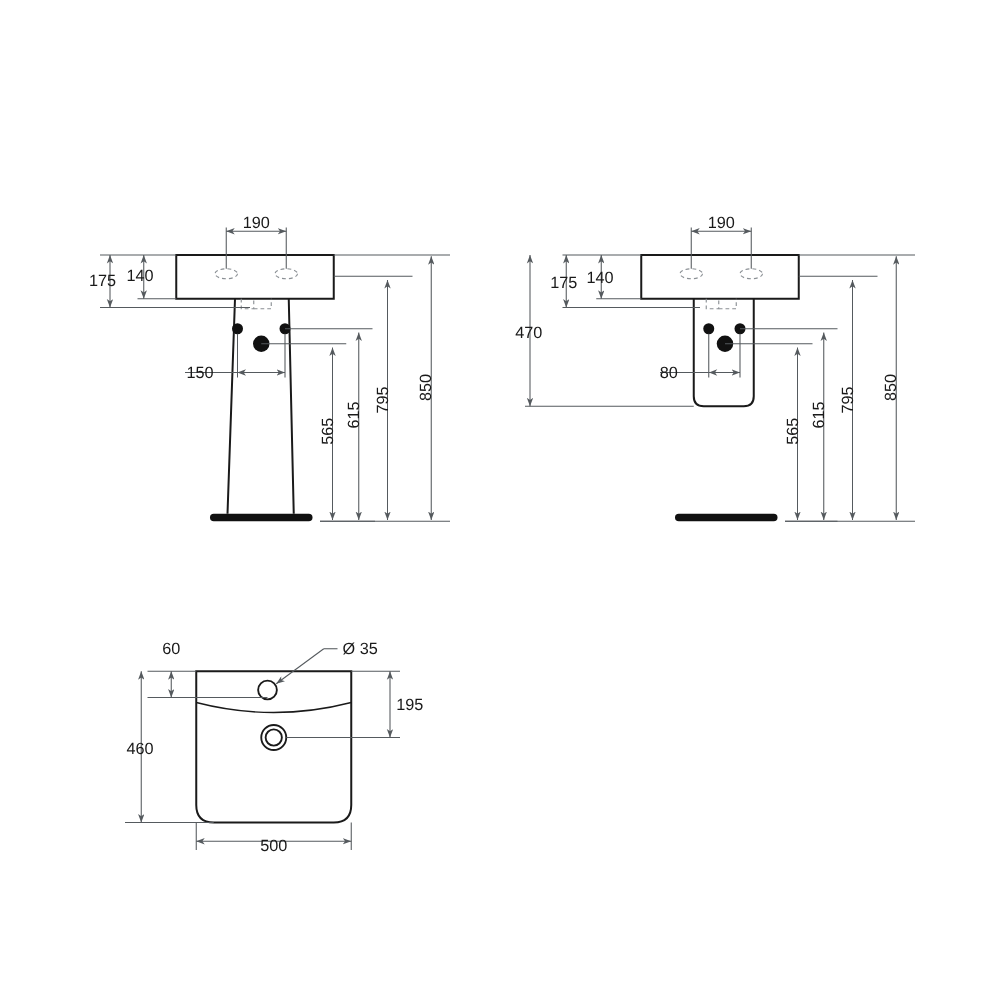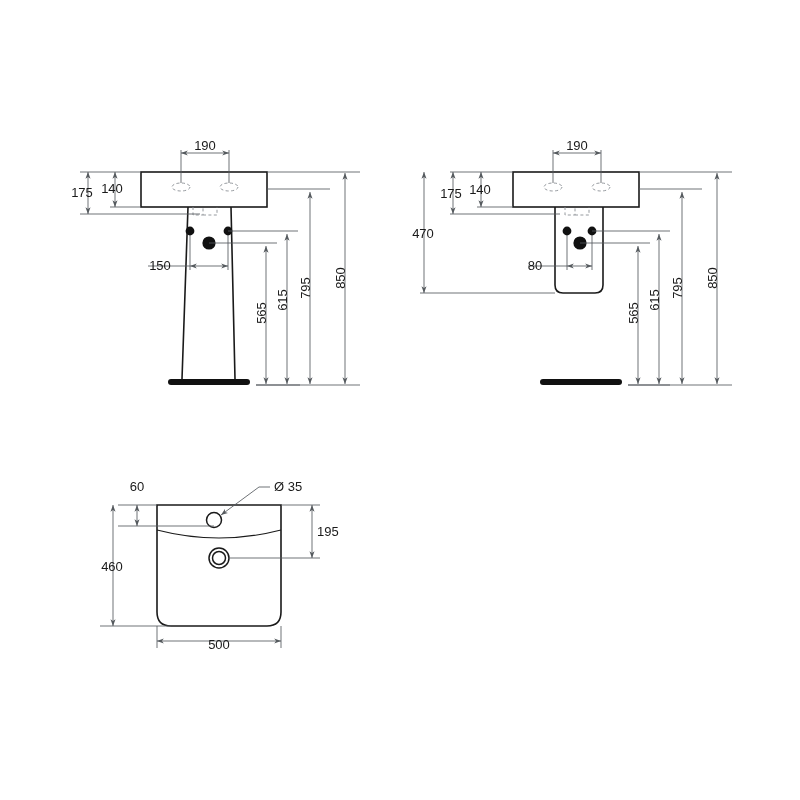--- a/index.html
+++ b/index.html
@@ -11,20 +11,21 @@
     width: 800px;
     height: 800px;
     font-family: "Liberation Sans", sans-serif;
     overflow: hidden;
   }
   #sheet {
     position: relative;
     width: 800px;
     height: 633px;
     background: #ffffff;
+    margin-top: 32px;
   }
   svg.drawing {
     position: absolute;
     top: 0;
     left: 0;
     width: 800px;
     height: 800px;
   }
   .dimtext {
     font-family: "Liberation Sans", sans-serif;

